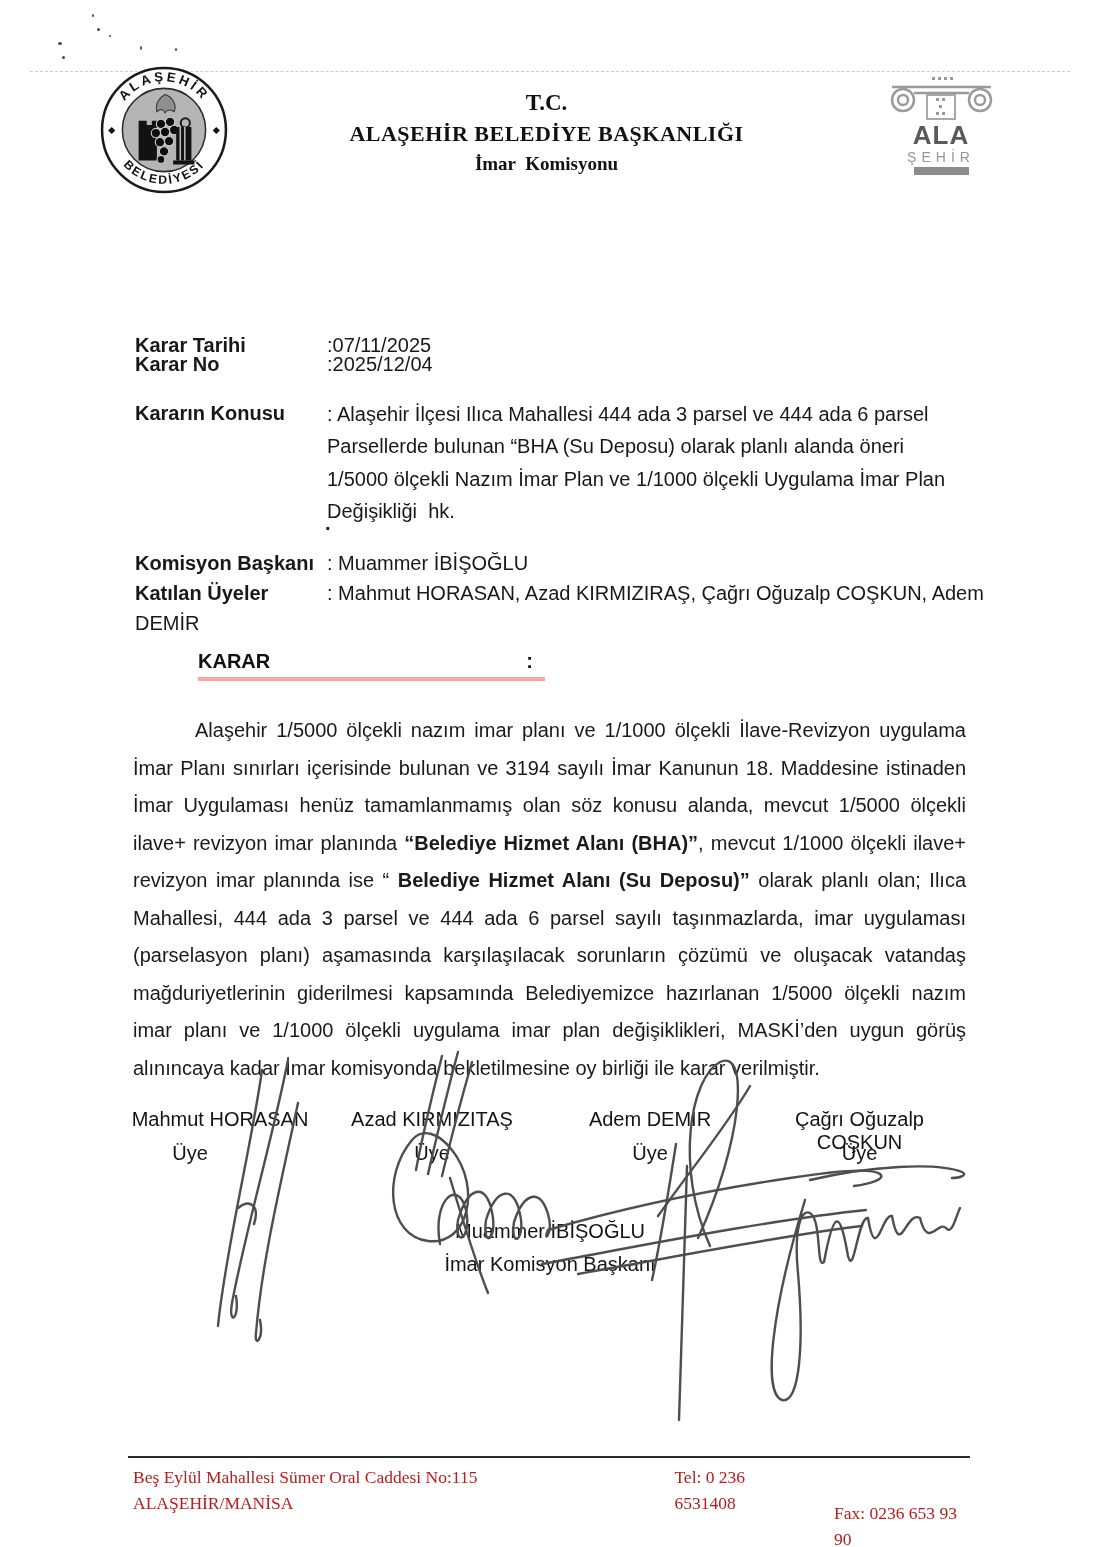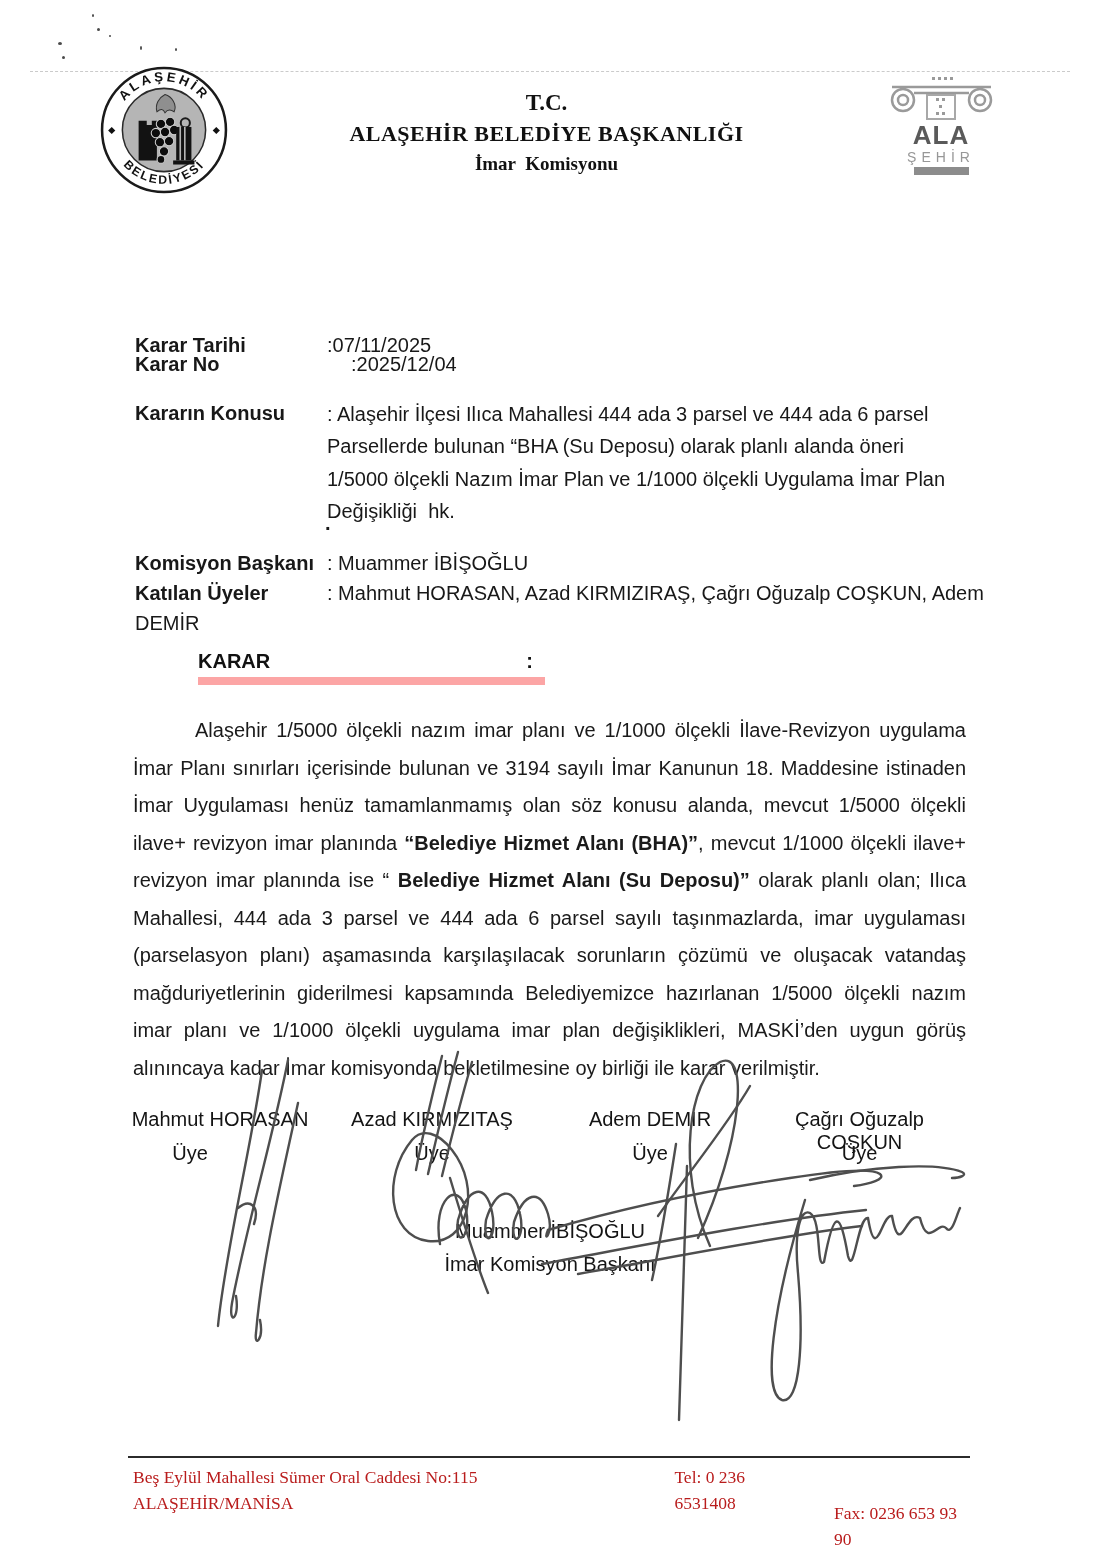--- a/index.html
+++ b/index.html
@@ -16,21 +16,21 @@
   .title-sub{font-size:19px;white-space:pre;}
   
   .meta-row{position:absolute;left:135px;display:flex;font-size:20px;line-height:30px;}
   .meta-label{font-weight:bold;width:192px;flex:0 0 192px;}
   .meta-value{white-space:pre;}
   .konu-lines{display:flex;flex-direction:column;}
   .konu-line{line-height:32.3px;white-space:pre;}
   .stray-dot{position:absolute;left:325px;top:512px;font-size:20px;font-weight:bold;}
   
   .karar-head{position:absolute;left:198px;top:650px;width:347px;display:flex;justify-content:space-between;
-              border-bottom:8px solid #fca5a5;padding-bottom:4px;font-size:20px;font-weight:bold;color:#111;}
+              border-bottom:4px solid #fca5a5;padding-bottom:4px;font-size:20px;font-weight:bold;color:#111;}
   .karar-head .colon{margin-right:12px;}
   
   .karar-paragraph{position:absolute;left:133px;top:712px;width:833px;font-size:20px;line-height:37.5px;
                    text-align:justify;text-indent:62px;color:#1a1a1a;}
   .karar-paragraph .b{font-weight:bold;}
   
   .sig-name{position:absolute;top:1108px;font-size:20px;text-align:center;color:#141414;}
   .sig-role{position:absolute;top:1142px;font-size:20px;text-align:center;color:#141414;}
   .chair-name{position:absolute;left:395px;top:1220px;width:310px;font-size:20px;text-align:center;color:#141414;}
   .chair-role{position:absolute;left:395px;top:1253px;width:310px;font-size:20px;text-align:center;color:#141414;}
@@ -127,21 +127,21 @@
     <rect x="43" y="23" width="28" height="24" fill="none" stroke="#a8a8a8" stroke-width="2"></rect>
     <text x="57" y="72" text-anchor="middle" font-family="Liberation Sans, sans-serif" font-size="26" font-weight="bold" fill="#5a5a5a" letter-spacing="1">ALA</text>
     <text x="57" y="90" text-anchor="middle" font-family="Liberation Sans, sans-serif" font-size="14" fill="#979797" letter-spacing="5">ŞEHİR</text>
     <rect x="30" y="95" width="55" height="8" fill="#8c8c8c"></rect>
   </svg>
 
   <div class="meta-row" style="top:330px;">
     <span class="meta-label">Karar Tarihi</span>
     <span class="meta-value">:07/11/2025</span>
   </div>
-  <div class="meta-row" style="top:349px;gap:24px;">
+  <div class="meta-row" style="top:349px;">
     <span class="meta-label">Karar No</span>
     <span class="meta-value">:2025/12/04</span>
   </div>
 
   <div class="meta-row" style="top:398px;">
     <span class="meta-label">Kararın Konusu</span>
     <span class="konu-lines">
       <span class="konu-line">: Alaşehir İlçesi Ilıca Mahallesi 444 ada 3 parsel ve 444 ada 6 parsel</span>
       <span class="konu-line">Parsellerde bulunan “BHA (Su Deposu) olarak planlı alanda öneri</span>
       <span class="konu-line">1/5000 ölçekli Nazım İmar Plan ve 1/1000 ölçekli Uygulama İmar Plan</span>

